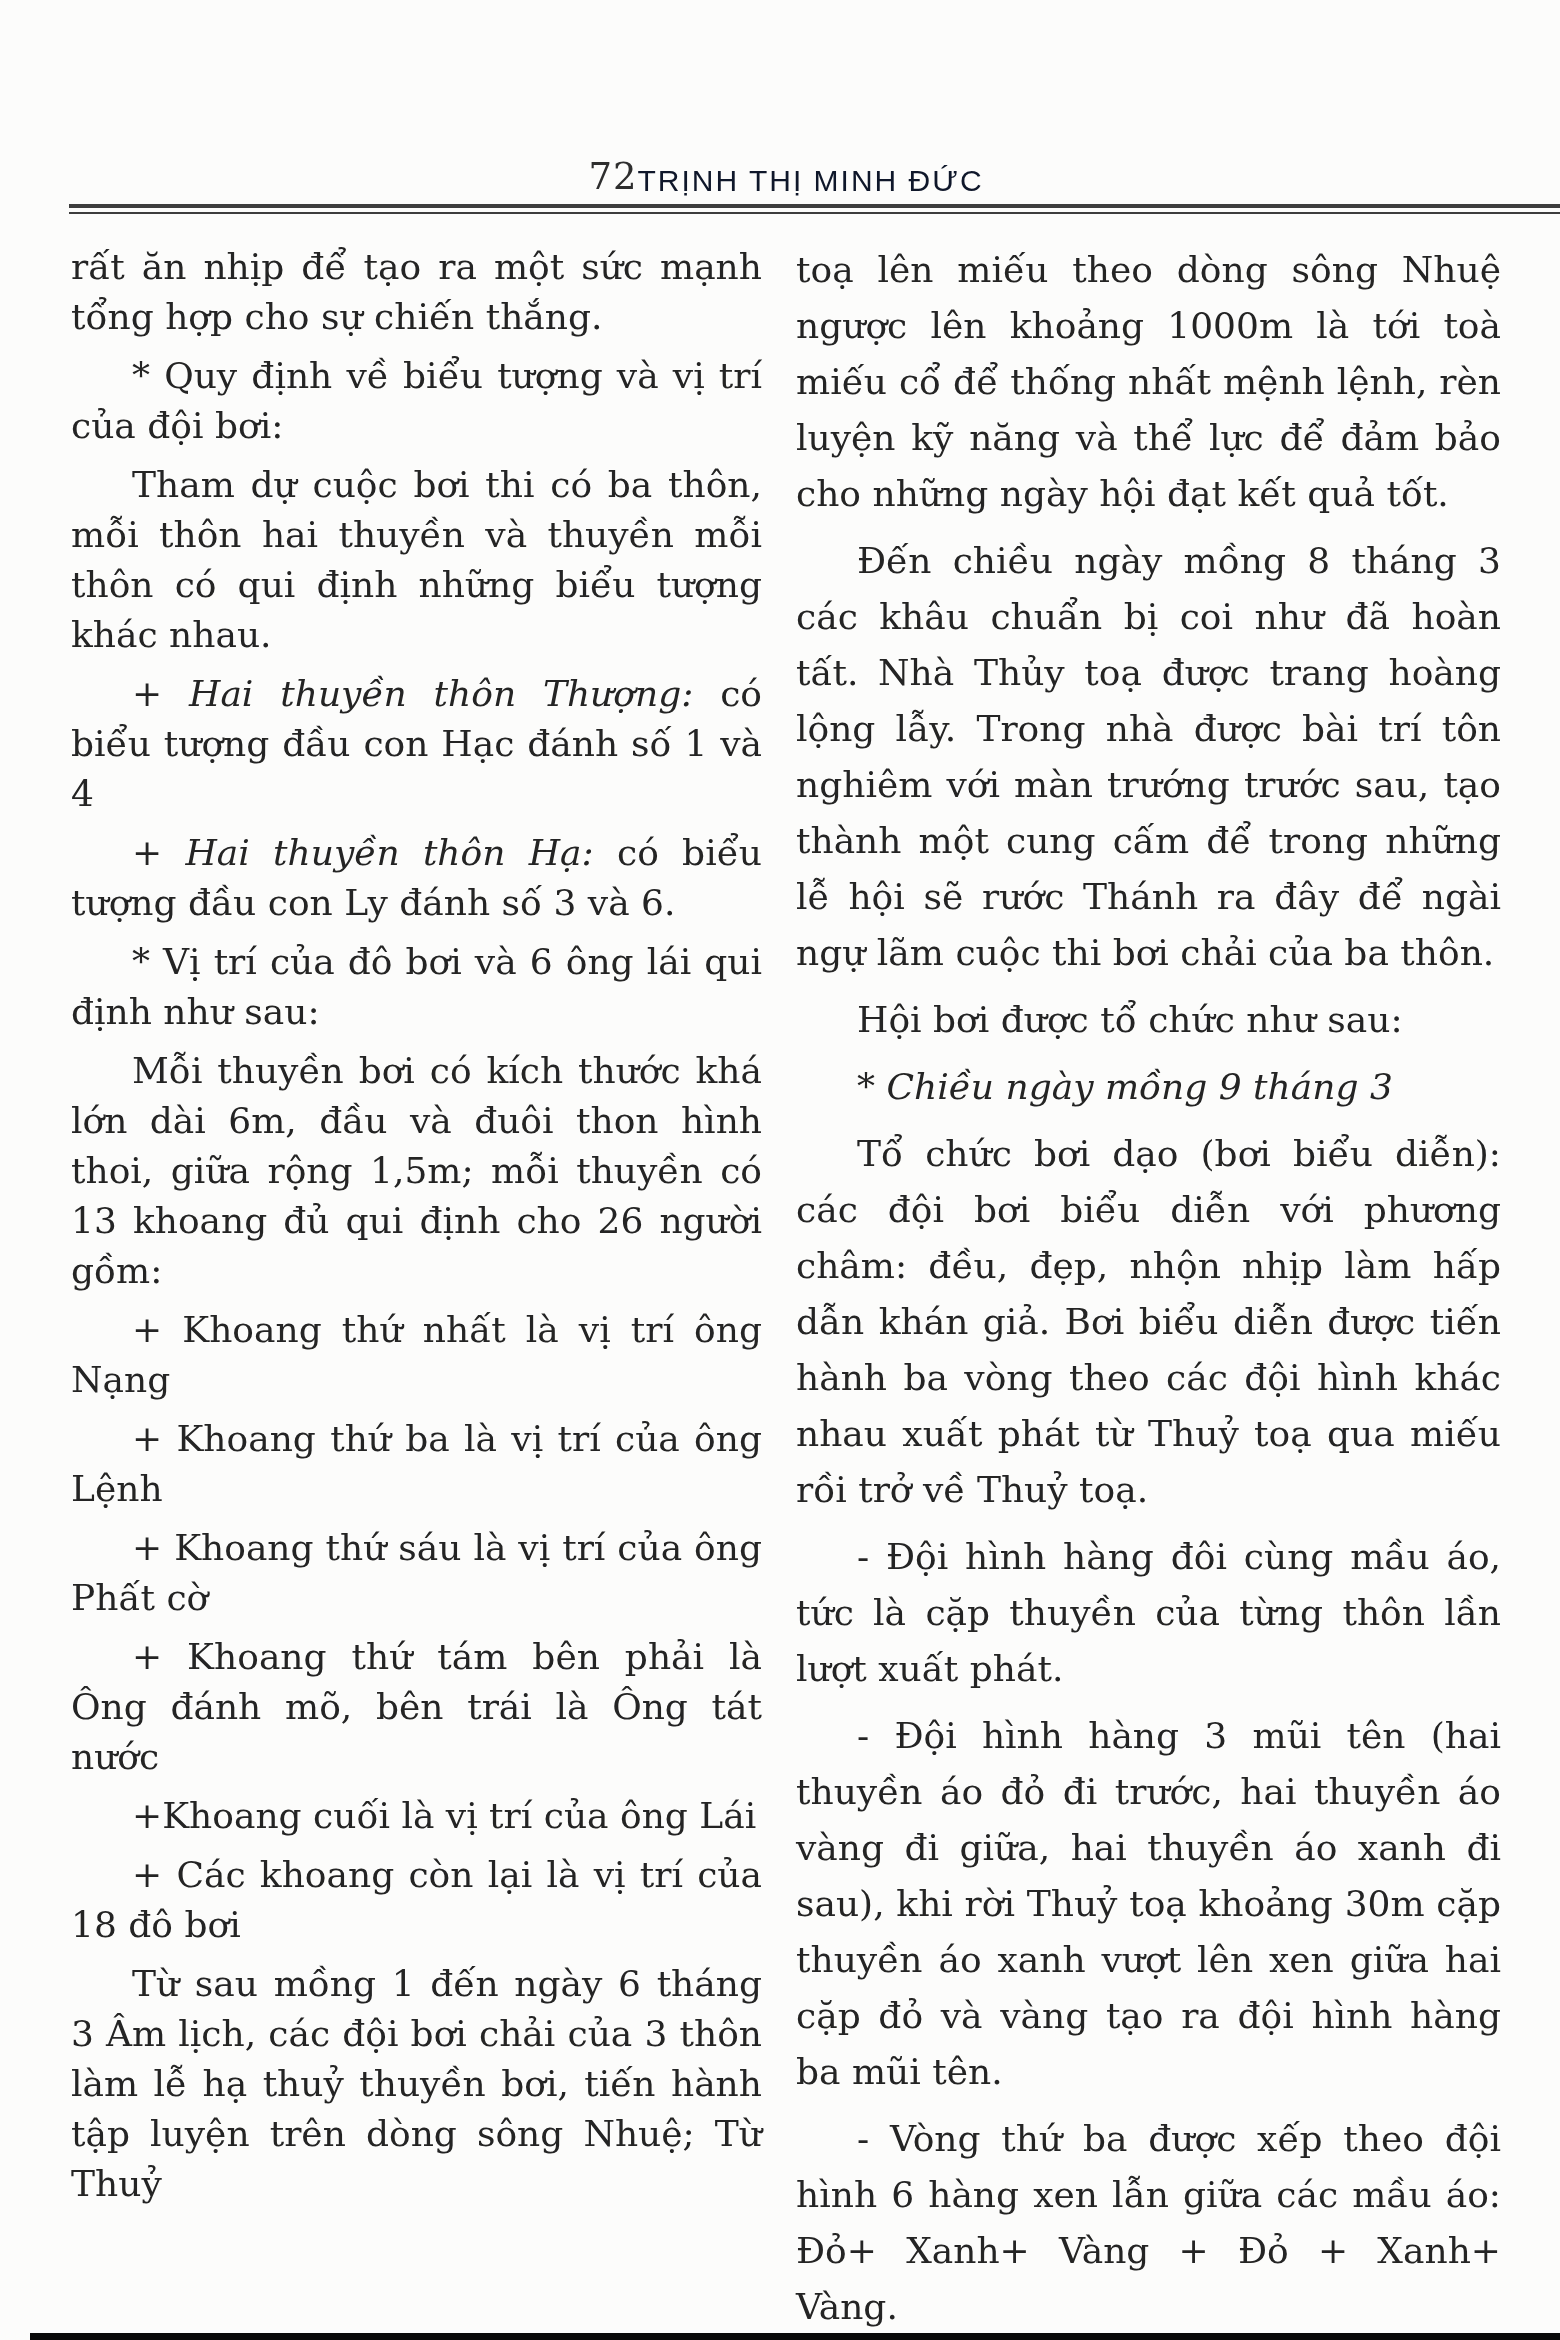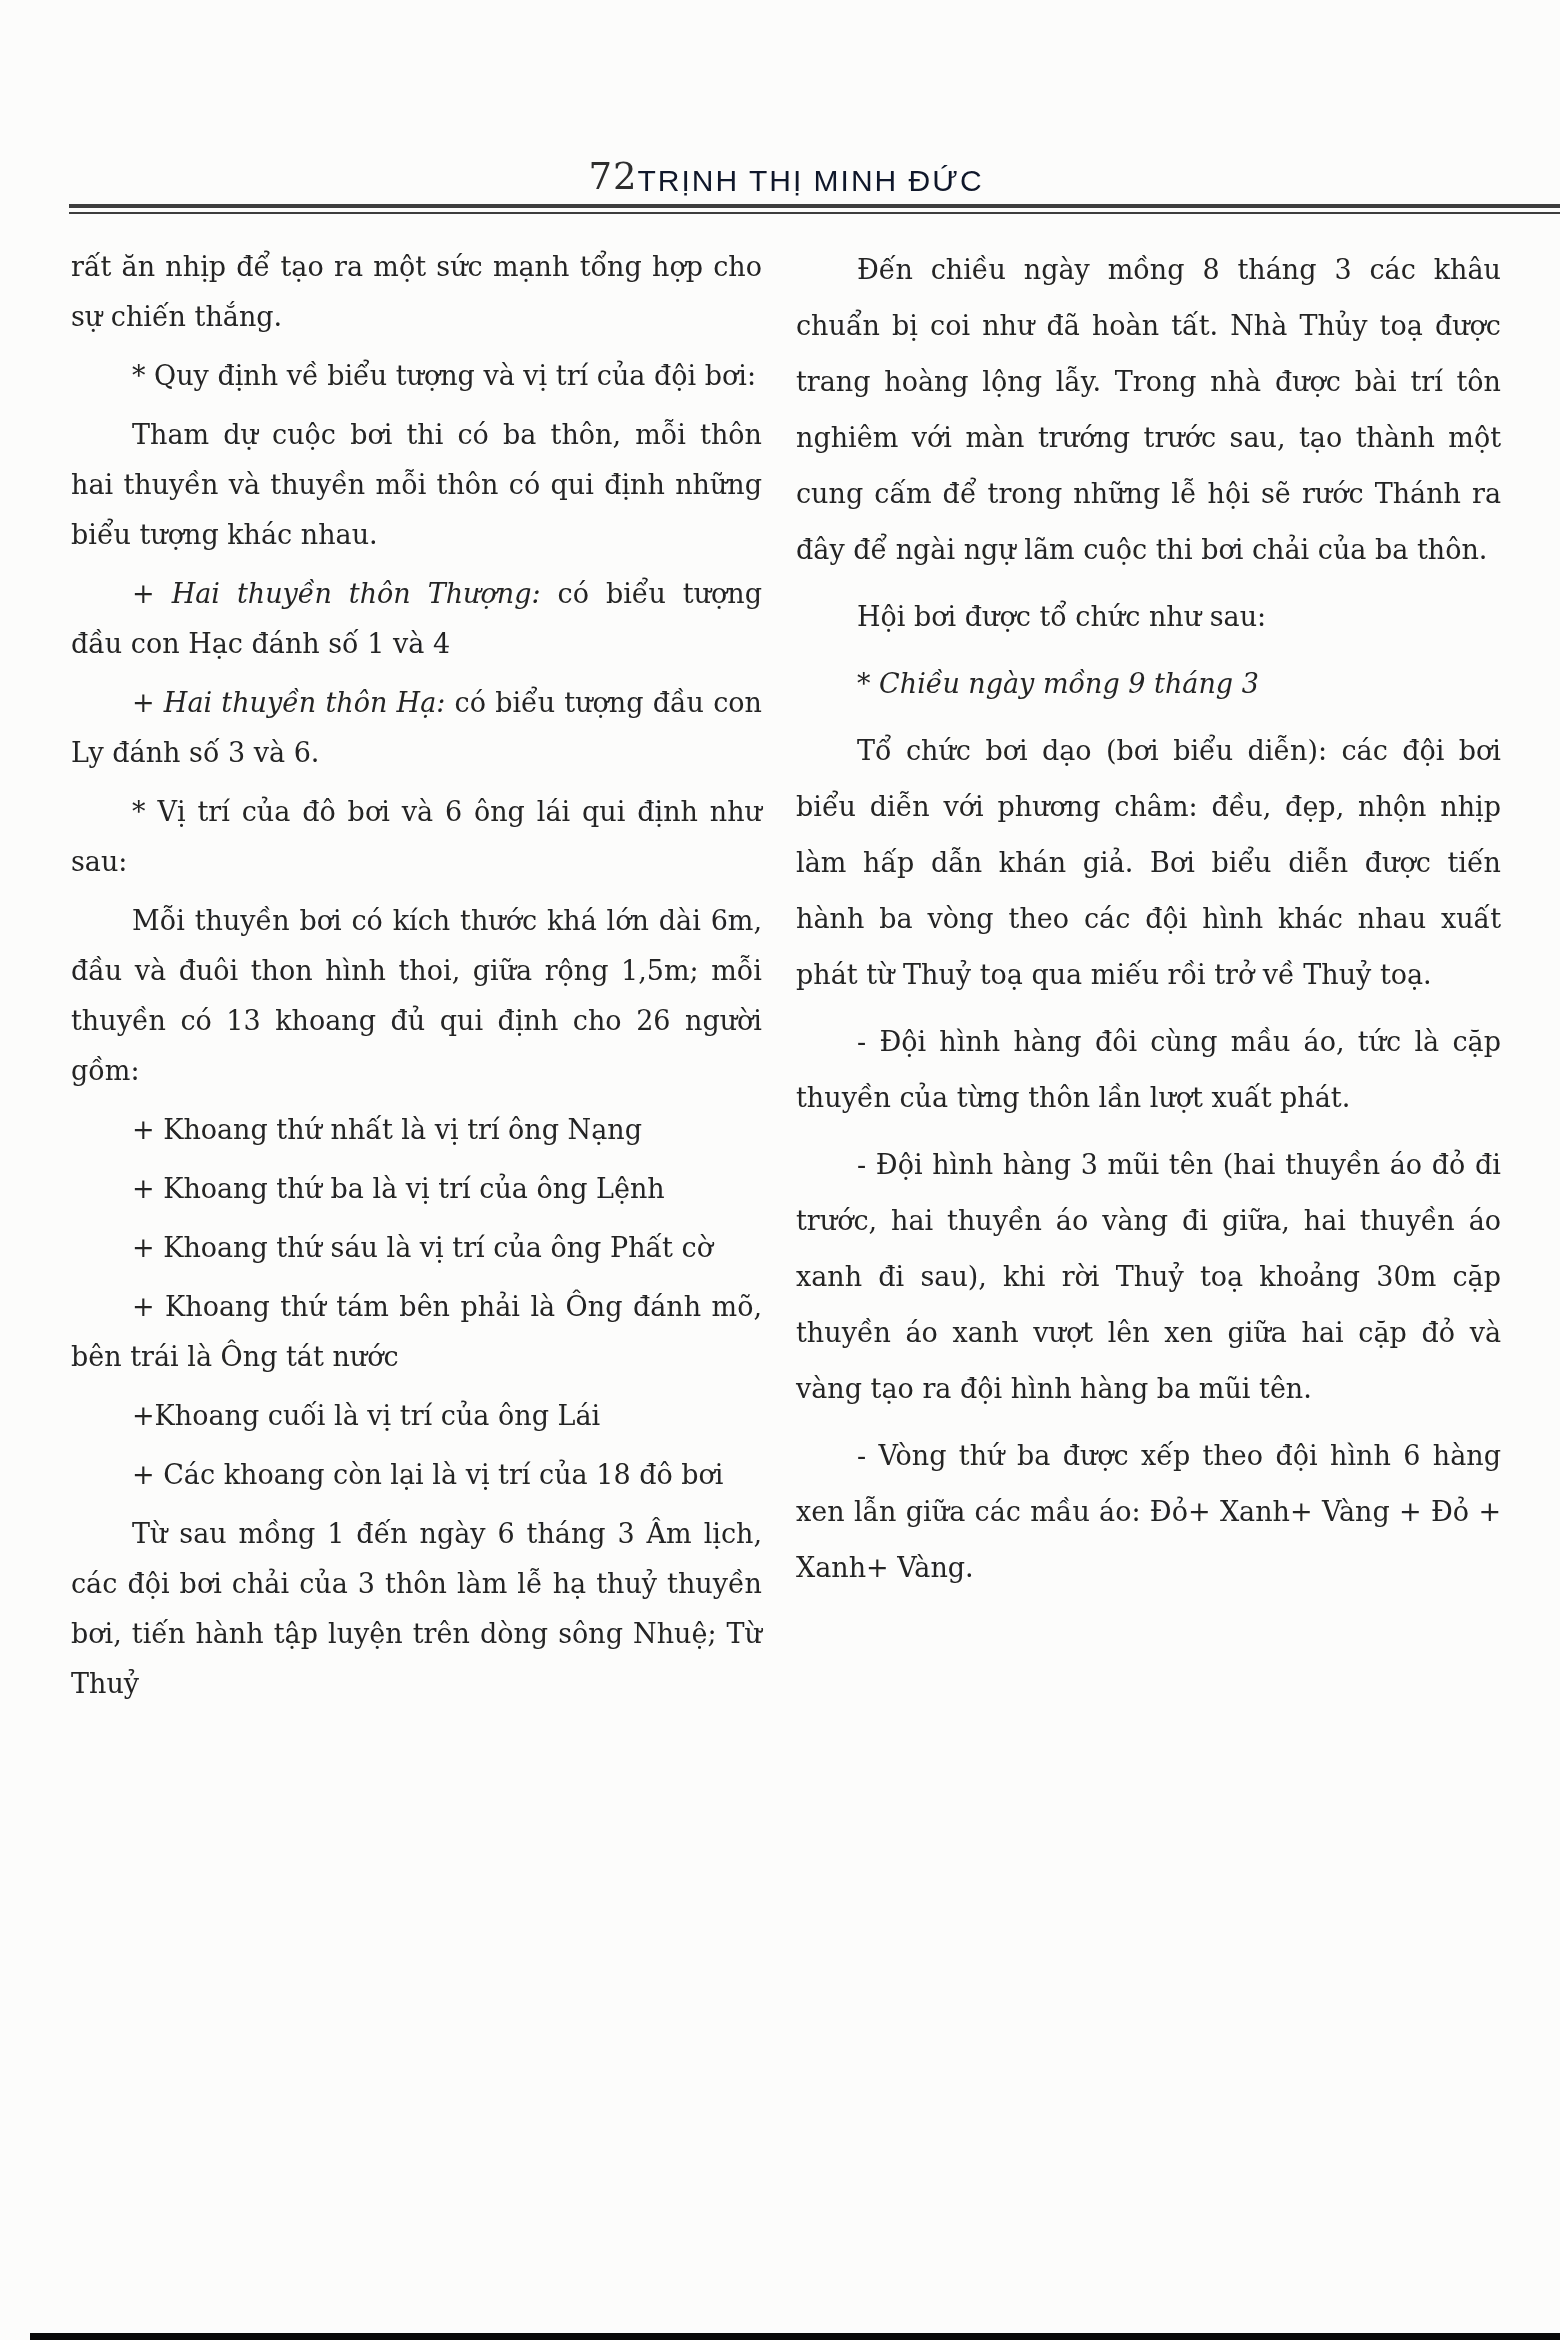--- a/index.html
+++ b/index.html
@@ -37,21 +37,21 @@
   .content {
     position: absolute; left: 71px; right: 57px; top: 242px;
     display: flex; gap: 34px;
   }
   .col { text-align: justify; }
   .col-left  { width: 691px; }
   .col-right { width: 705px; }
 
   .col p.para {
     margin: 0 0 9px 0;
-    font-size: 27px;
+    font-size: 36px;
     color: #242424;
   }
   .col-left  p.para { line-height: 50px; }
   .col-right p.para { line-height: 56px; margin-bottom: 11px; }
   .col p.para.indent { text-indent: 61px; }
   .col .it { font-style: italic; }
 
   
   .bottom-scan-bar {
     position: absolute; left: 30px; right: 0; bottom: 0;
@@ -81,20 +81,21 @@
         <p class="para indent"><span>Mỗi thuyền bơi có kích thước khá lớn dài 6m, đầu và đuôi thon hình thoi, giữa rộng 1,5m; mỗi thuyền có 13 khoang đủ qui định cho 26 người gồm:</span></p>
         <p class="para indent"><span>+ Khoang thứ nhất là vị trí ông Nạng</span></p>
         <p class="para indent"><span>+ Khoang thứ ba là vị trí của ông Lệnh</span></p>
         <p class="para indent"><span>+ Khoang thứ sáu là vị trí của ông Phất cờ</span></p>
         <p class="para indent"><span>+ Khoang thứ tám bên phải là Ông đánh mõ, bên trái là Ông tát nước</span></p>
         <p class="para indent"><span>+Khoang cuối là vị trí của ông Lái</span></p>
         <p class="para indent"><span>+ Các khoang còn lại là vị trí của 18 đô bơi</span></p>
         <p class="para indent"><span>Từ sau mồng 1 đến ngày 6 tháng 3 Âm lịch, các đội bơi chải của 3 thôn làm lễ hạ thuỷ thuyền bơi, tiến hành tập luyện trên dòng sông Nhuệ; Từ Thuỷ</span></p>
       </div>
     <div class="col col-right">
+        <p class="para"><span>toạ lên miếu theo dòng sông Nhuệ ngược lên khoảng 1000m là tới toà miếu cổ để thống nhất mệnh lệnh, rèn luyện kỹ năng và thể lực để đảm bảo cho những ngày hội đạt kết quả tốt.</span></p>
         <p class="para indent"><span>Đến chiều ngày mồng 8 tháng 3 các khâu chuẩn bị coi như đã hoàn tất. Nhà Thủy toạ được trang hoàng lộng lẫy. Trong nhà được bài trí tôn nghiêm với màn trướng trước sau, tạo thành một cung cấm để trong những lễ hội sẽ rước Thánh ra đây để ngài ngự lãm cuộc thi bơi chải của ba thôn.</span></p>
         <p class="para indent"><span>Hội bơi được tổ chức như sau:</span></p>
         <p class="para indent"><span class="it">* Chiều ngày mồng 9 tháng 3</span></p>
         <p class="para indent"><span>Tổ chức bơi dạo (bơi biểu diễn): các đội bơi biểu diễn với phương châm: đều, đẹp, nhộn nhịp làm hấp dẫn khán giả. Bơi biểu diễn được tiến hành ba vòng theo các đội hình khác nhau xuất phát từ Thuỷ toạ qua miếu rồi trở về Thuỷ toạ.</span></p>
         <p class="para indent"><span>- Đội hình hàng đôi cùng mầu áo, tức là cặp thuyền của từng thôn lần lượt xuất phát.</span></p>
         <p class="para indent"><span>- Đội hình hàng 3 mũi tên (hai thuyền áo đỏ đi trước, hai thuyền áo vàng đi giữa, hai thuyền áo xanh đi sau), khi rời Thuỷ toạ khoảng 30m cặp thuyền áo xanh vượt lên xen giữa hai cặp đỏ và vàng tạo ra đội hình hàng ba mũi tên.</span></p>
         <p class="para indent"><span>- Vòng thứ ba được xếp theo đội hình 6 hàng  xen lẫn giữa các mầu áo: Đỏ+ Xanh+ Vàng + Đỏ + Xanh+ Vàng.</span></p>
       </div>
   </div>
 

